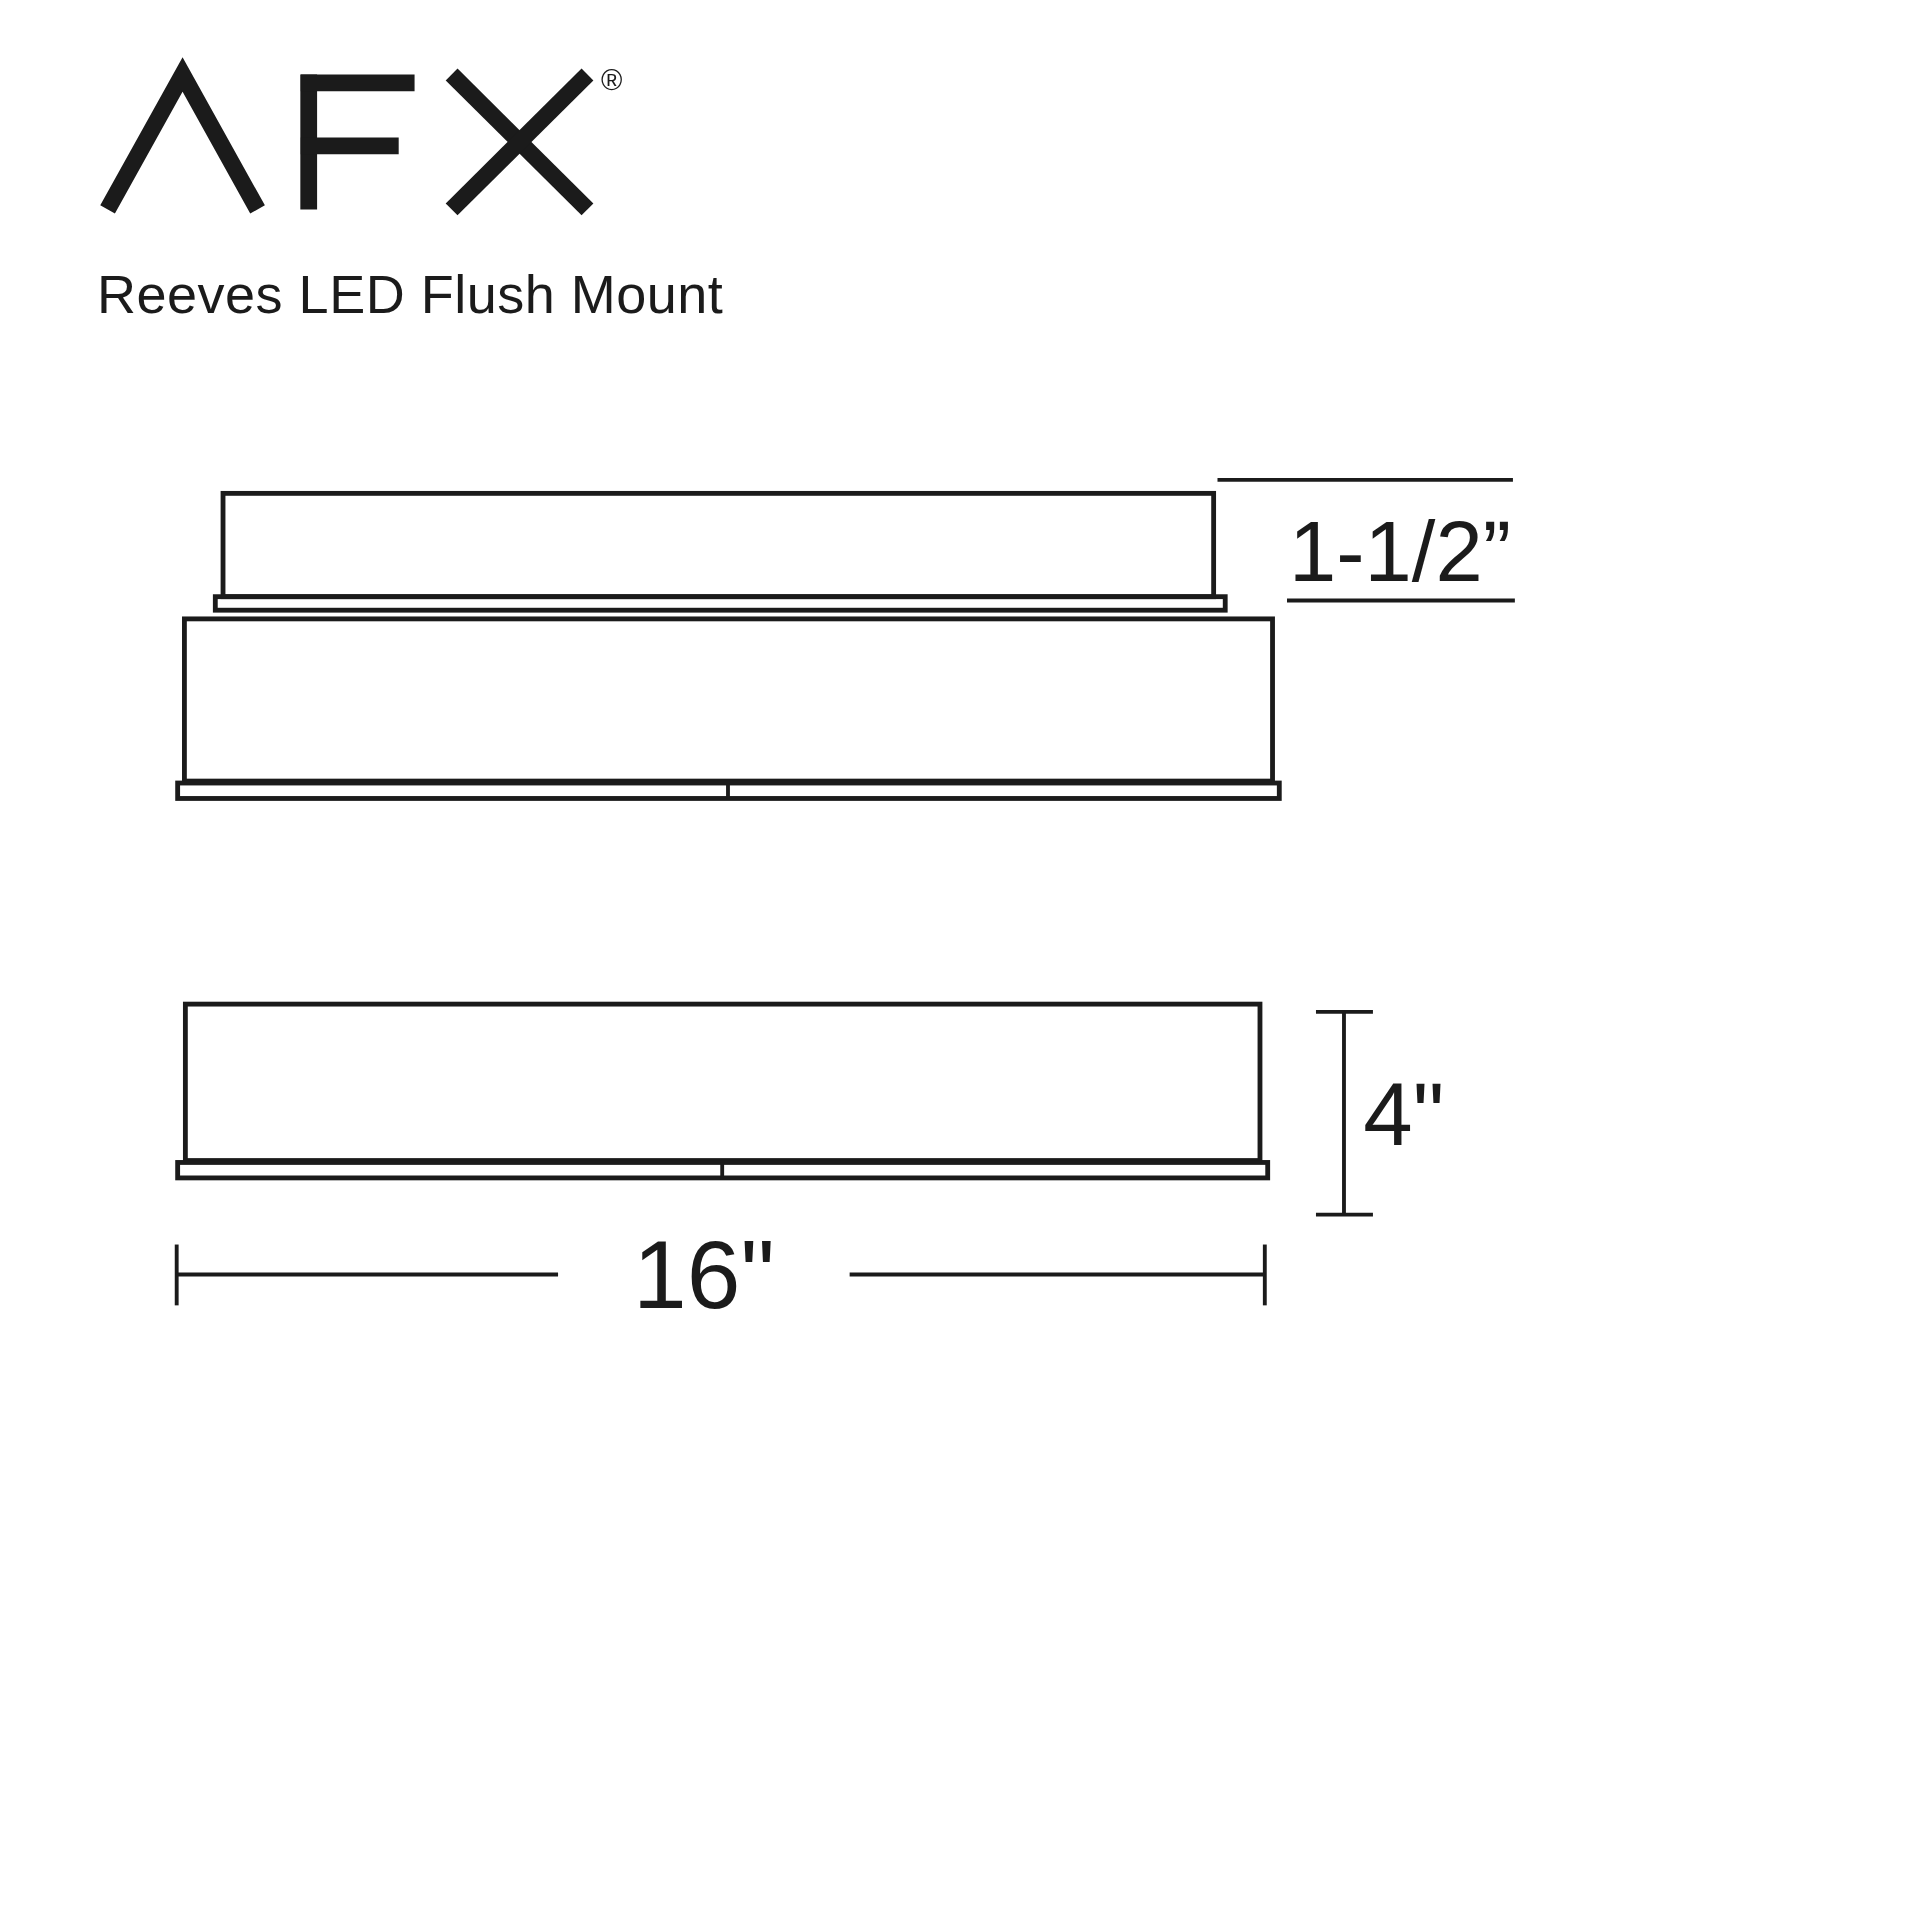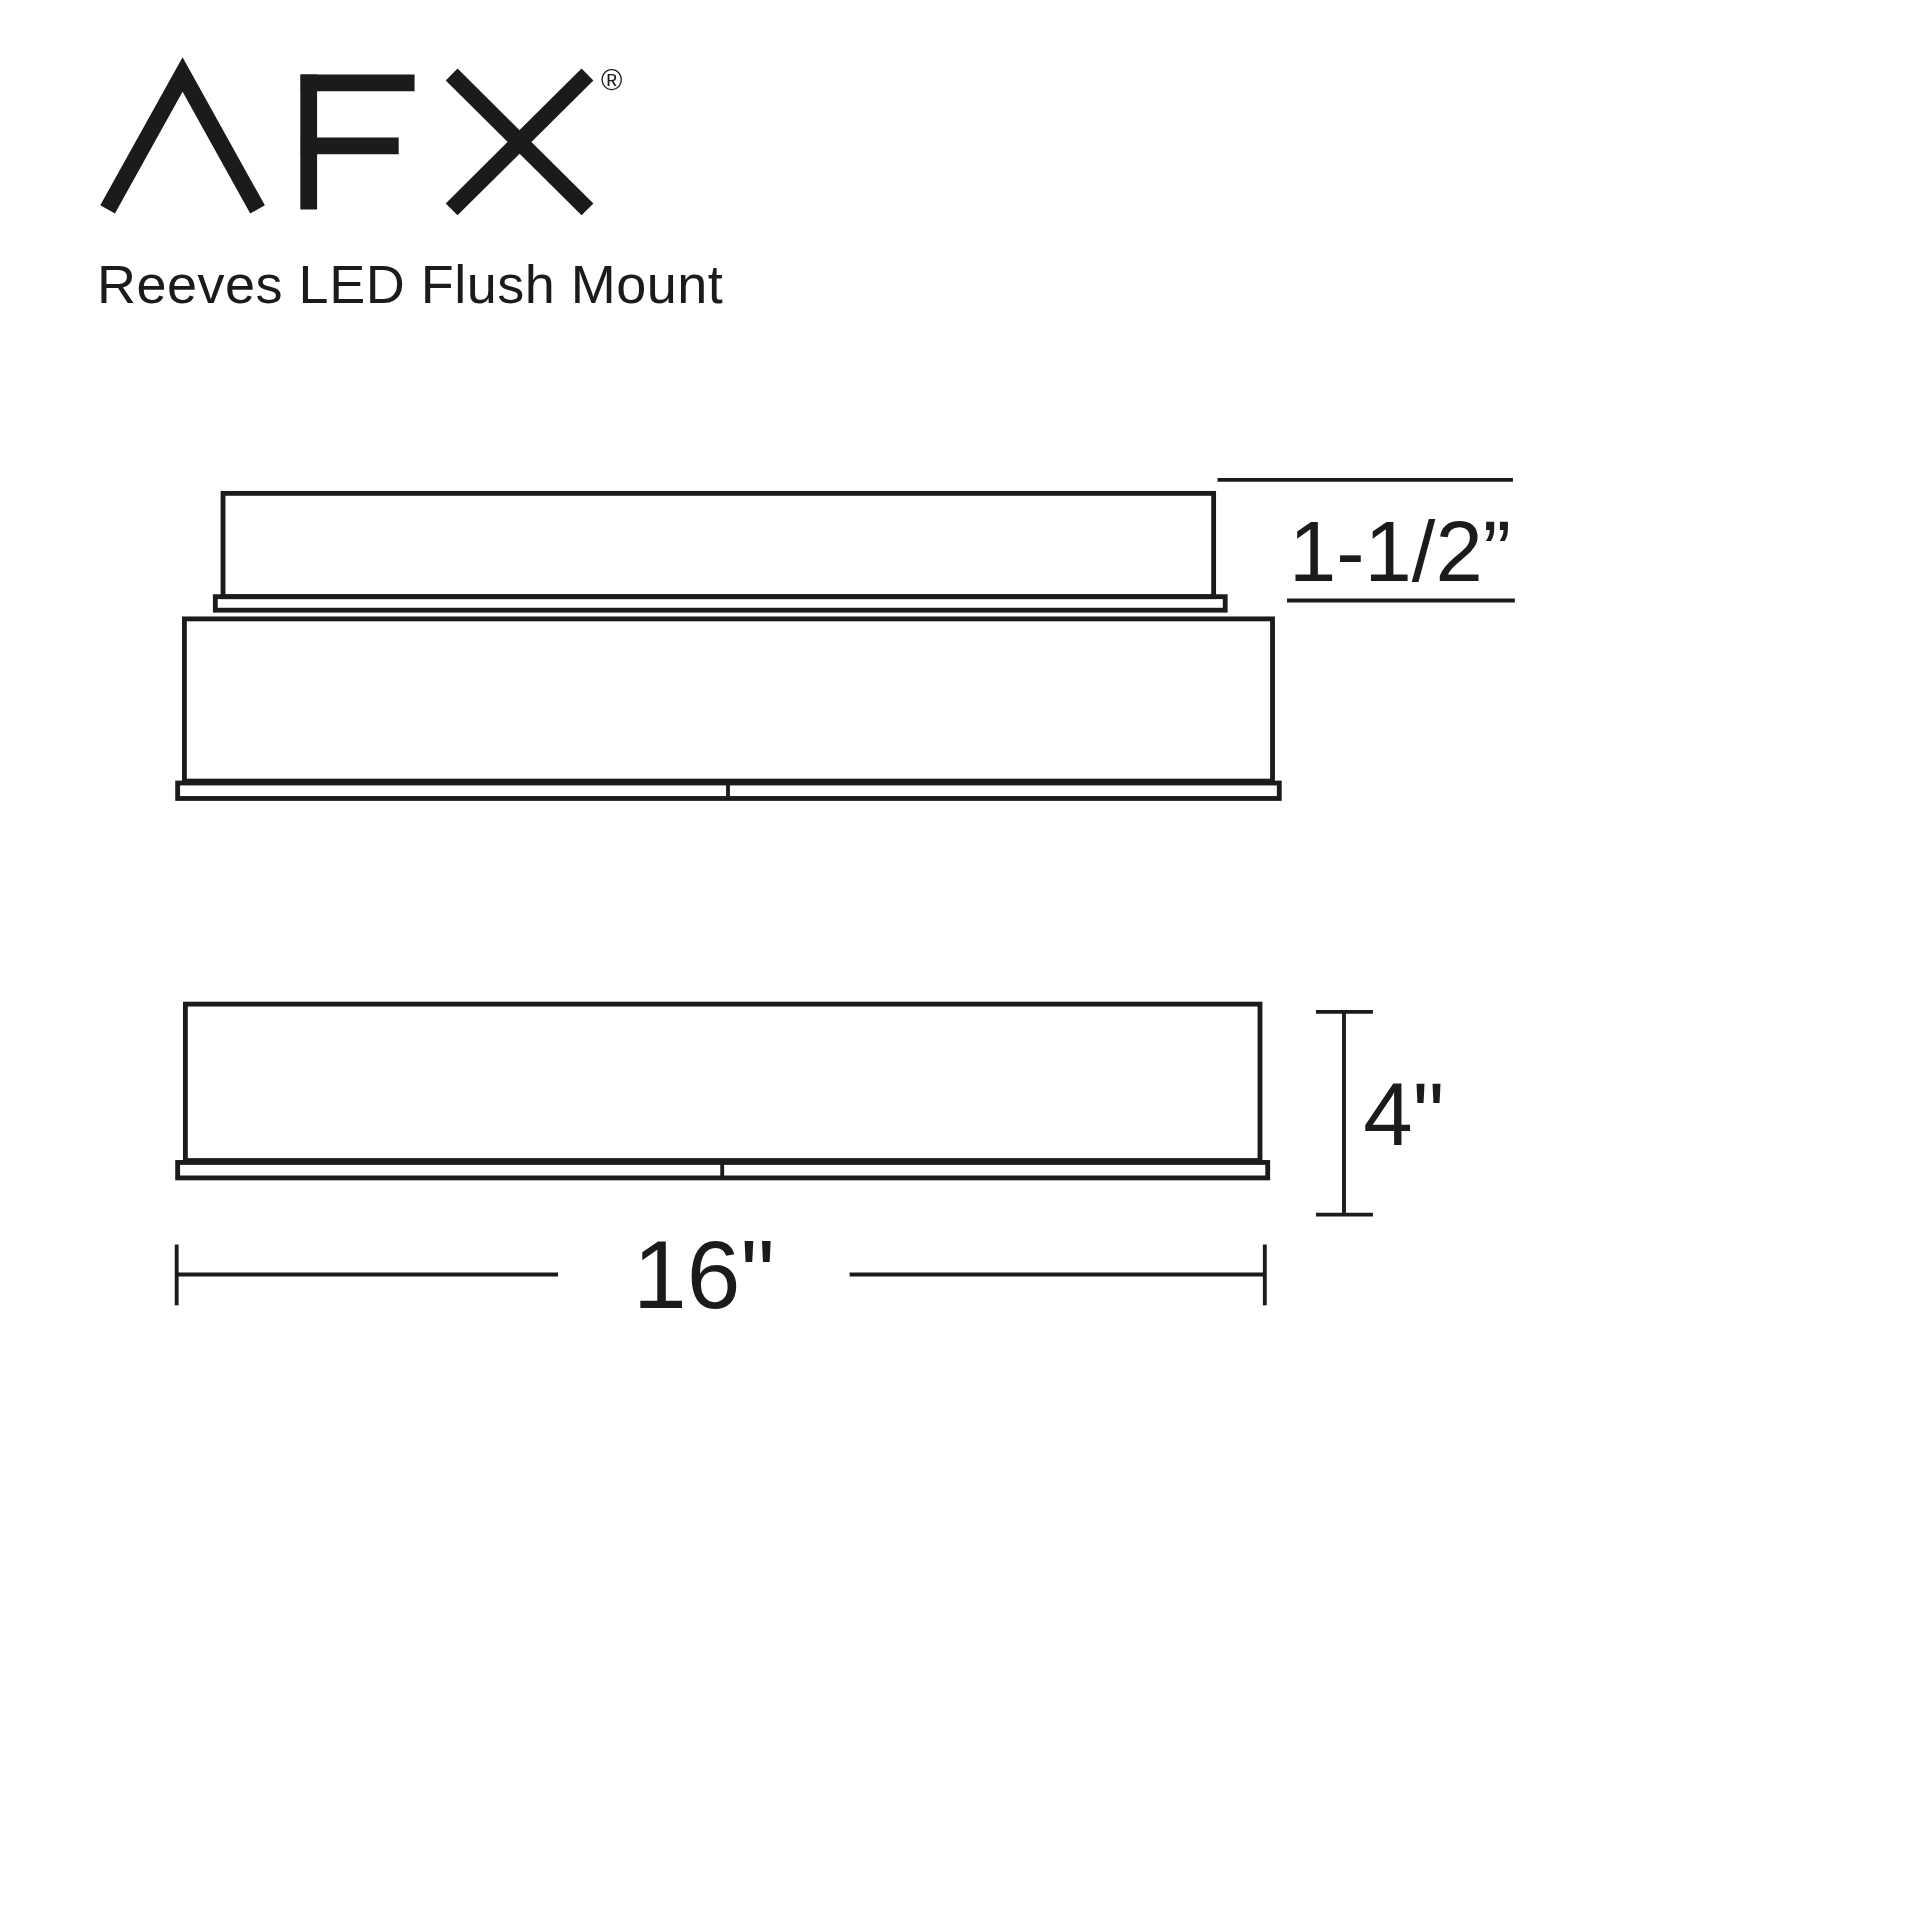--- a/index.html
+++ b/index.html
@@ -14,21 +14,21 @@
   .header{position:absolute;left:97px;top:68px;}
   .logo-row{position:relative;width:599px;height:151px;}
   .afx-logo{position:absolute;left:0;top:0;width:494px;height:147px;overflow:visible;}
   .afx-logo path{fill:none;stroke:#1b1b1b;stroke-width:19;stroke-linecap:butt;stroke-linejoin:miter;stroke-miterlimit:14;}
   .reg-mark{
     position:absolute;left:504px;top:-1.9px;
     font-size:29px;line-height:29px;color:#1b1b1b;
   }
   .sr-only{position:absolute;width:1px;height:1px;overflow:hidden;clip:rect(0 0 0 0);white-space:nowrap;}
   .product-title{
-    position:absolute;left:97px;top:253px;
+    position:absolute;left:97px;top:263px;
     font-size:54px;font-weight:500;letter-spacing:0.5px;
     color:#1b1b1b;white-space:nowrap;
   }
   .drawing{position:absolute;left:0;top:0;width:1931px;height:1931px;}
   .drawing rect{fill:none;stroke:#1b1b1b;stroke-width:5;}
   .drawing line.outline{stroke:#1b1b1b;stroke-width:4;}
   .drawing line.dim{stroke:#1b1b1b;stroke-width:4;}
   .drawing text{
     fill:#1b1b1b;
     font-family:"Liberation Sans", sans-serif;

